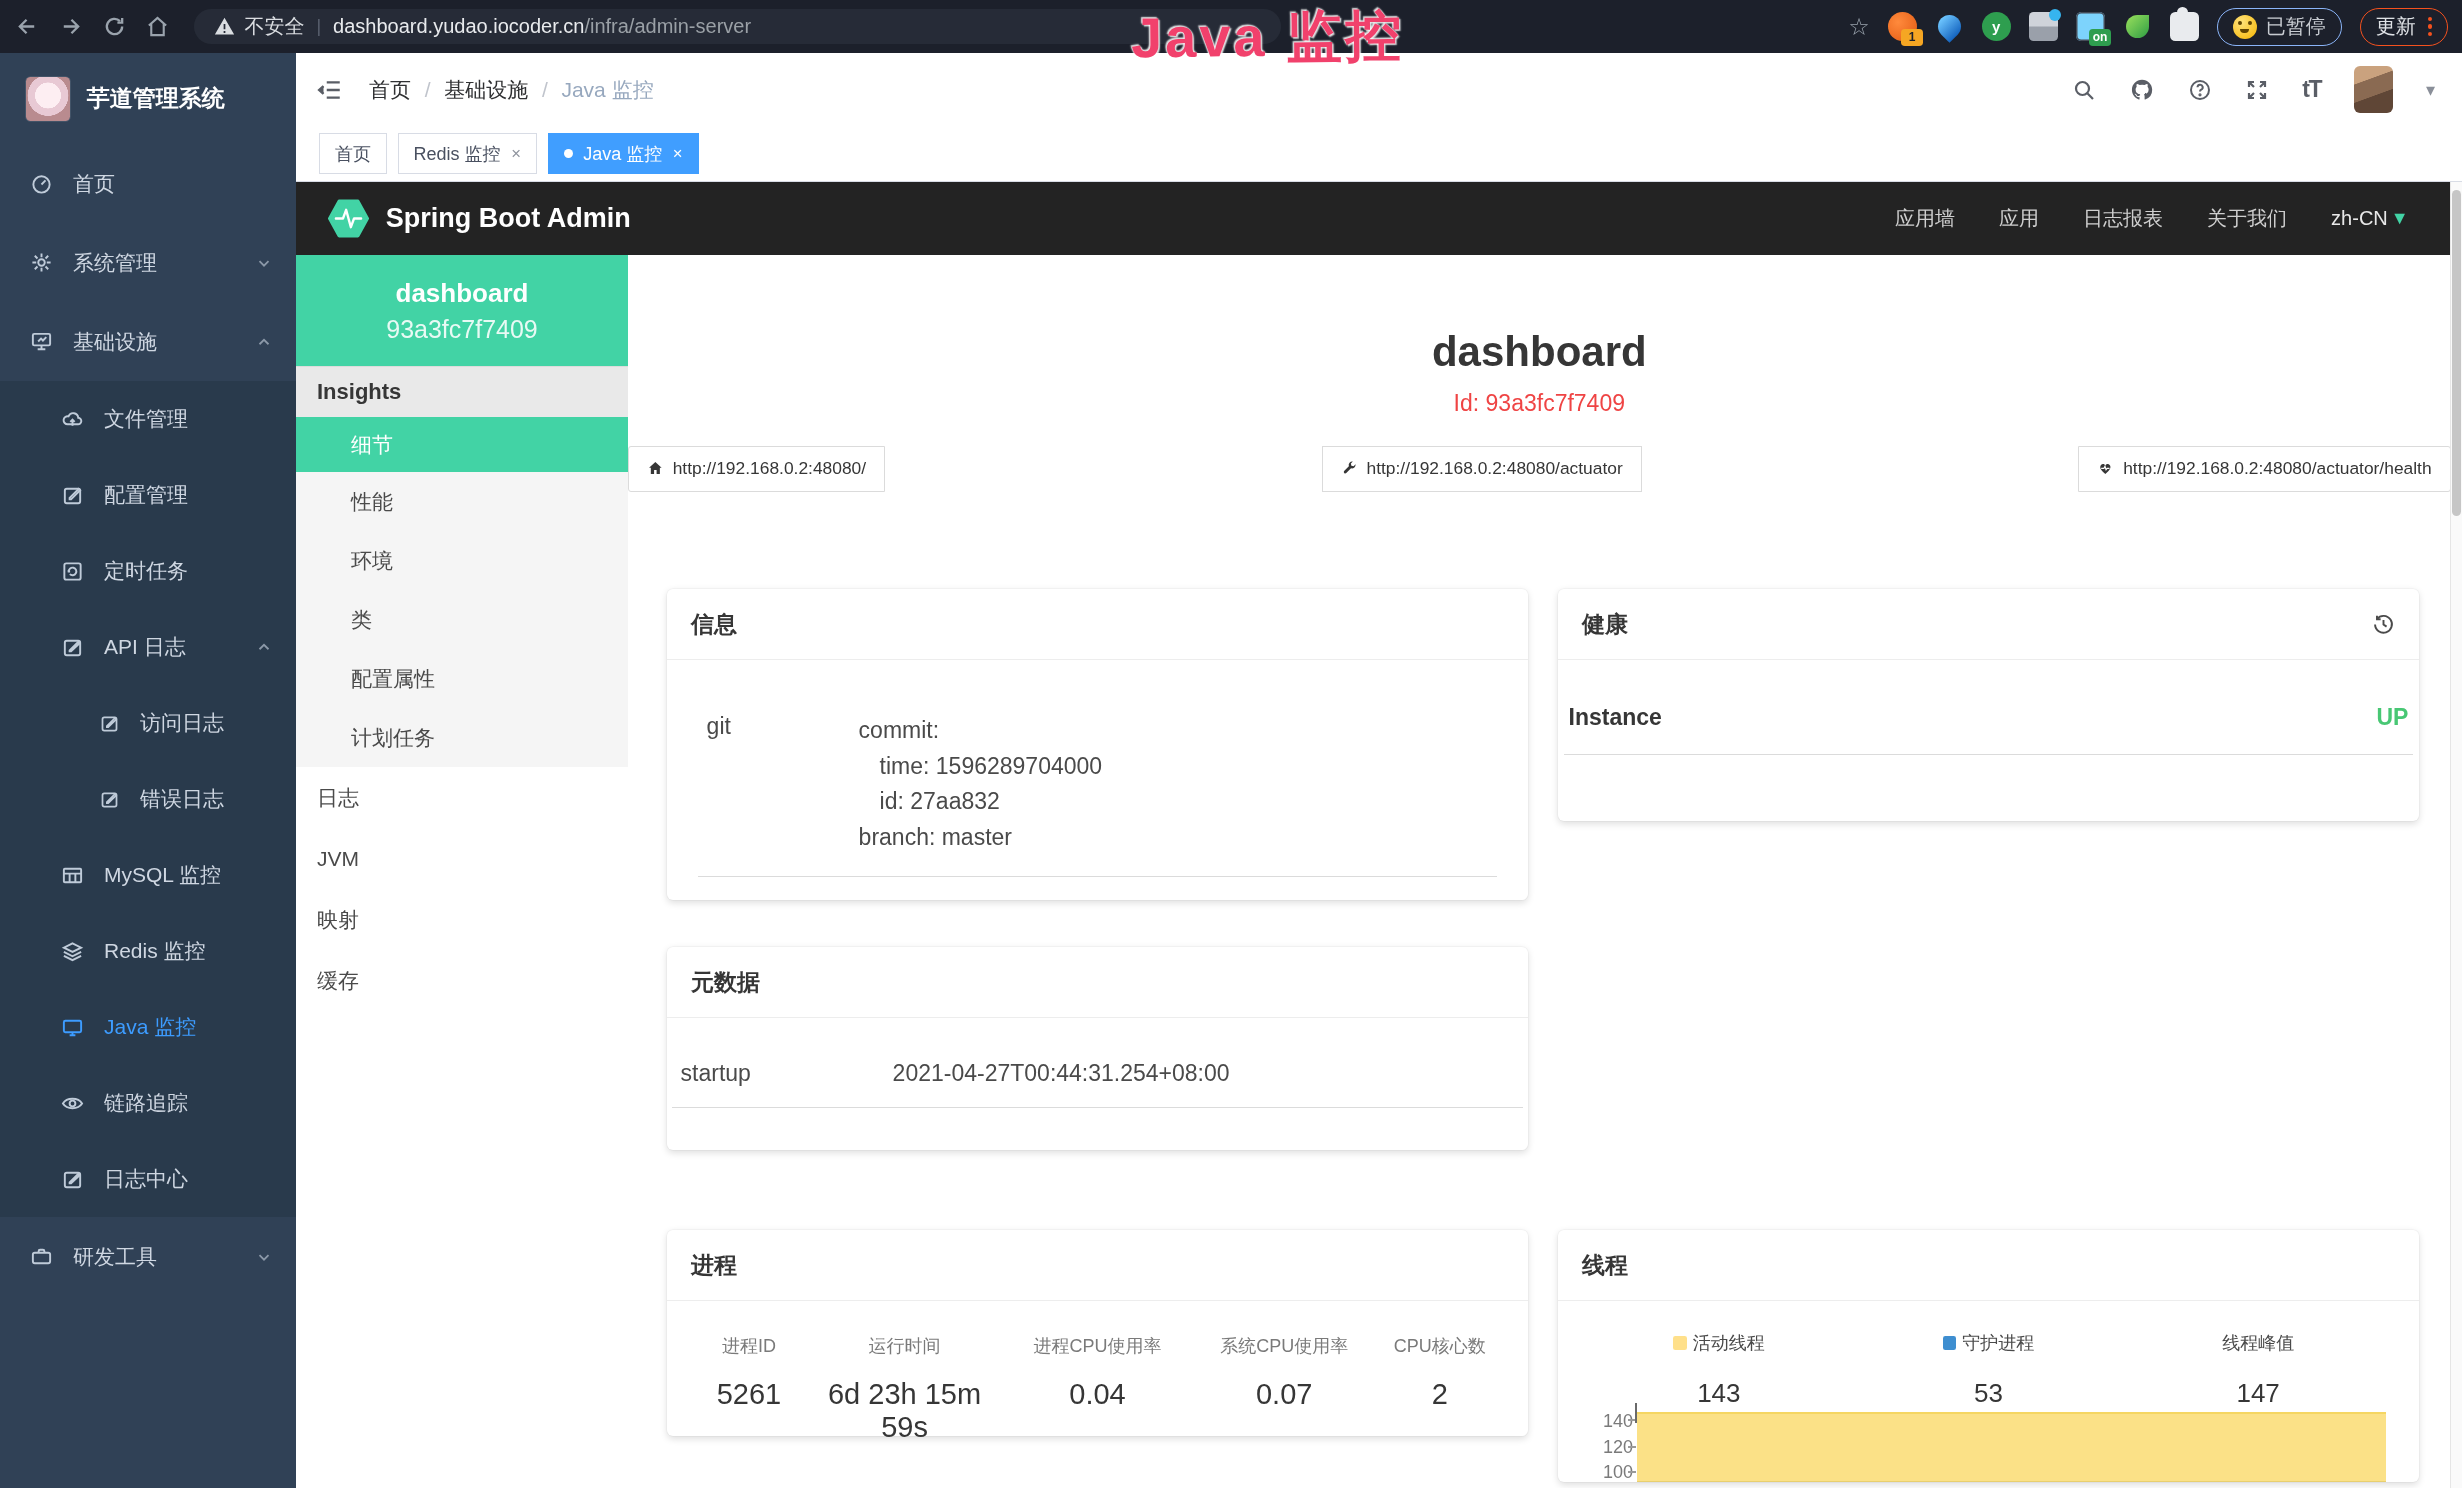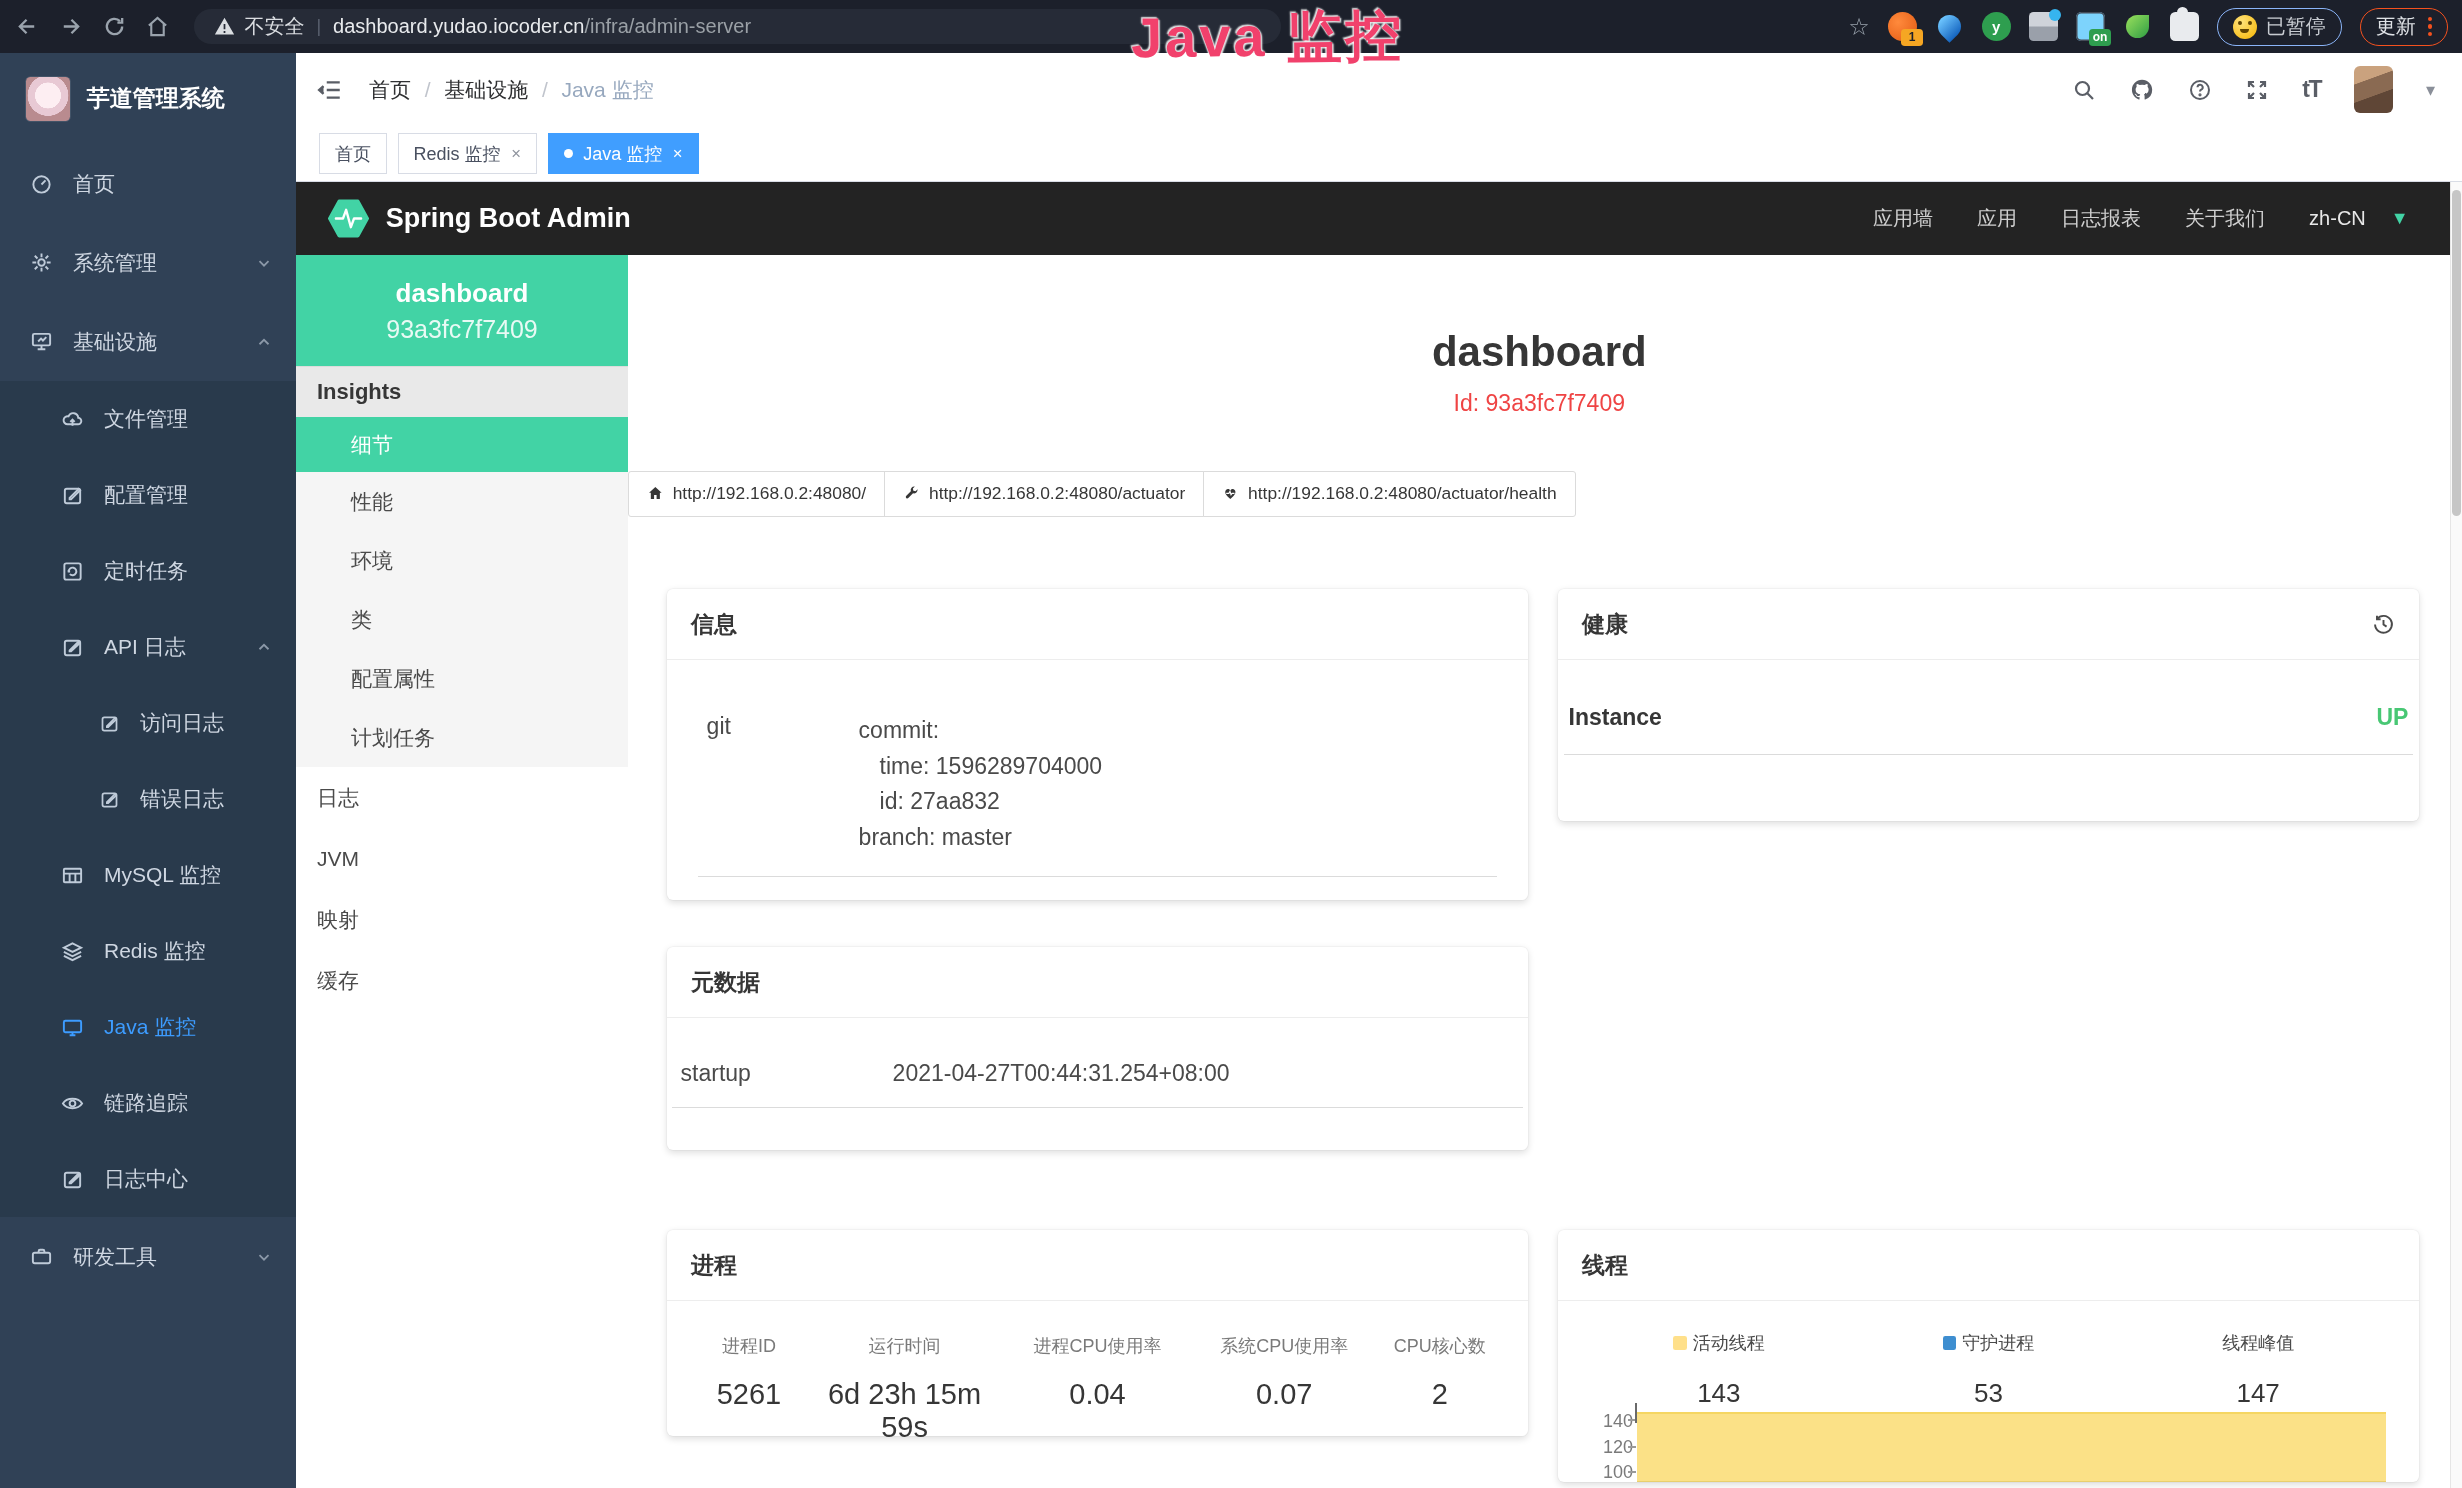--- a/index.html
+++ b/index.html
@@ -70,39 +70,39 @@
   .tag .x{font-size:16.7px;color:#8f949e;}
   .tag.active{background:#409eff;border-color:#409eff;color:#fff;}
   .tag.active .dot{display:block;}
   .tag.active .x{color:#fff;}
 
   
   .sba-header{position:absolute;left:296px;top:182px;right:11.4px;height:73px;background:#232323;display:flex;align-items:center;z-index:2;}
   .sba-brand{display:flex;align-items:center;gap:16.7px;margin-left:32px;}
   .sba-brand .txt{color:#fff;font-size:27px;font-weight:bold;}
   .sba-nav{margin-left:auto;display:flex;align-items:center;gap:44px;padding-right:42px;font-size:20px;color:#cfcfcf;}
-  .sba-nav .loc{color:#e8e8e8;display:flex;align-items:center;gap:25px;}
+  .sba-nav .loc{color:#e8e8e8;display:flex;align-items:center;gap:3px;}
   .loc-caret{color:#42d3a5;font-size:18px;}
 
   
   .sba-side{position:absolute;left:296px;top:255px;width:332px;bottom:0;background:#fff;z-index:2;}
   .inst-head{height:111px;background:#42d3a5;color:#fff;display:flex;flex-direction:column;align-items:center;justify-content:center;gap:6px;}
   .inst-name{font-size:26px;font-weight:bold;}
   .inst-id{font-size:25px;color:rgba(255,255,255,.88);}
   .side-sec{height:50px;display:flex;align-items:center;padding-left:21px;background:#e9e9e9;border-top:0.8px solid #dcdcdc;font-size:22px;font-weight:bold;color:#363636;}
   .side-item{height:59px;display:flex;align-items:center;font-size:21px;color:#4a4a4a;cursor:pointer;}
   .side-item.insight{padding-left:55px;background:#f5f5f5;}
   .side-item.root{padding-left:21px;background:#fff;height:61px;}
   .side-item.active{background:#42d3a5;color:#fff;height:55px;}
 
   
   .sba-main{position:absolute;left:628px;top:255px;right:11.4px;bottom:0;background:#fff;overflow:hidden;z-index:1;}
   .m-title{margin-top:73px;text-align:center;font-size:42px;font-weight:bold;color:#363636;}
   .m-id{margin-top:13.7px;text-align:center;font-size:23px;color:#ef4444;}
-  .linkrow{margin-top:54px;display:flex;justify-content:flex-start;}
+  .linkrow{margin-top:29px;display:flex;justify-content:space-between;gap:40px;}
   .link-btn{height:44px;display:flex;align-items:center;gap:9px;padding:0 18px;border:0.8px solid #dbdbdb;background:#fff;color:#363636;font-size:17.4px;margin-left:-0.8px;cursor:pointer;}
   .link-btn:first-child{border-radius:3px 0 0 3px;margin-left:0;}
   .link-btn:last-child{border-radius:0 3px 3px 0;}
   .link-btn .ic{color:#363636;display:flex;}
 
   .card{position:absolute;background:#fff;border-radius:6px;box-shadow:0 2.3px 7.6px rgba(10,10,10,.13),0 0 0 0.8px rgba(10,10,10,.03);}
   .card-h{height:70px;display:flex;align-items:center;justify-content:space-between;padding:0 24px;border-bottom:1.5px solid #ededed;}
   .card-h .t{font-size:23px;font-weight:bold;color:#363636;}
   .card-h .hist{color:#4a4a4a;display:flex;cursor:pointer;}
   .card-b{padding:0 26px;}

